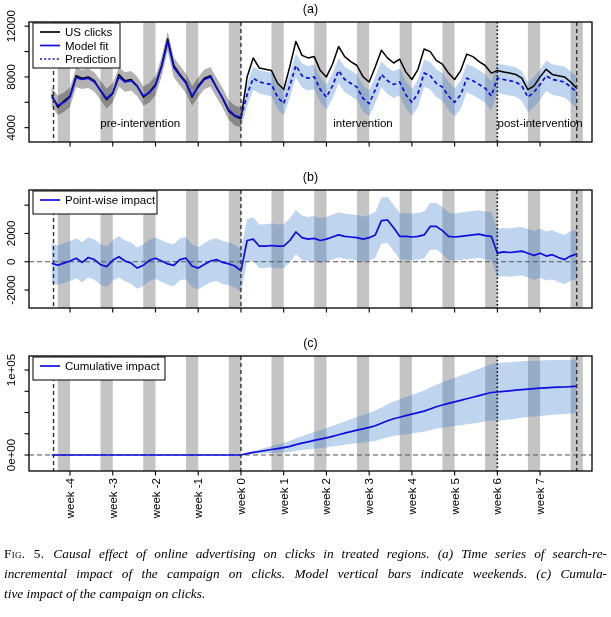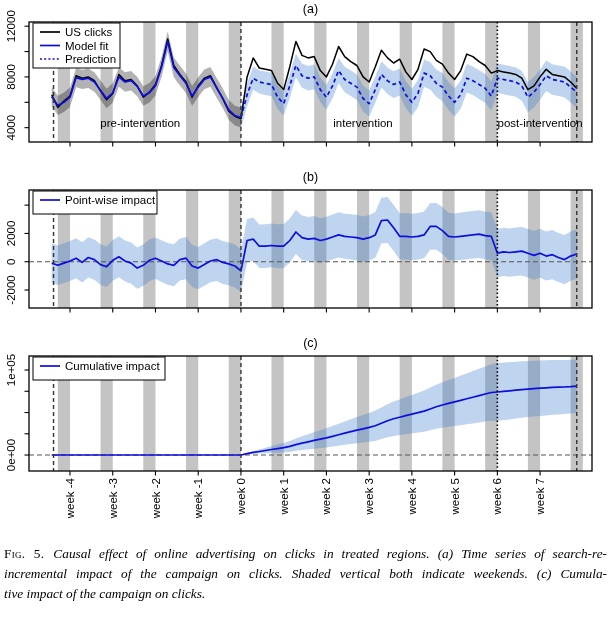--- a/index.html
+++ b/index.html
@@ -175,16 +175,16 @@
       <text x="0" y="0" fill="#000" transform="translate(330.4,478) rotate(-90)" text-anchor="end" font-size="11.5">week 2</text>
       <text x="0" y="0" fill="#000" transform="translate(373.2,478) rotate(-90)" text-anchor="end" font-size="11.5">week 3</text>
       <text x="0" y="0" fill="#000" transform="translate(415.9,478) rotate(-90)" text-anchor="end" font-size="11.5">week 4</text>
       <text x="0" y="0" fill="#000" transform="translate(458.6,478) rotate(-90)" text-anchor="end" font-size="11.5">week 5</text>
       <text x="0" y="0" fill="#000" transform="translate(501.4,478) rotate(-90)" text-anchor="end" font-size="11.5">week 6</text>
       <text x="0" y="0" fill="#000" transform="translate(544.1,478) rotate(-90)" text-anchor="end" font-size="11.5">week 7</text>
     </svg>
 
   <div class="caption">
     <div class="cap-line jl"><span class="fig-label">Fig. 5.</span><span class="gap"></span><span>Causal effect of online advertising on clicks in treated regions. (a) Time series of search-re-</span></div>
-    <div class="cap-line jl">incremental impact of the campaign on clicks. Shaded vertical both indicate weekends. (c) Cumula-</div>
+    <div class="cap-line jl">incremental impact of the campaign on clicks. Model vertical bars indicate weekends. (c) Cumula-</div>
     <div class="cap-line">tive impact of the campaign on clicks.</div>
   </div>
 </div>
 
 </body></html>

